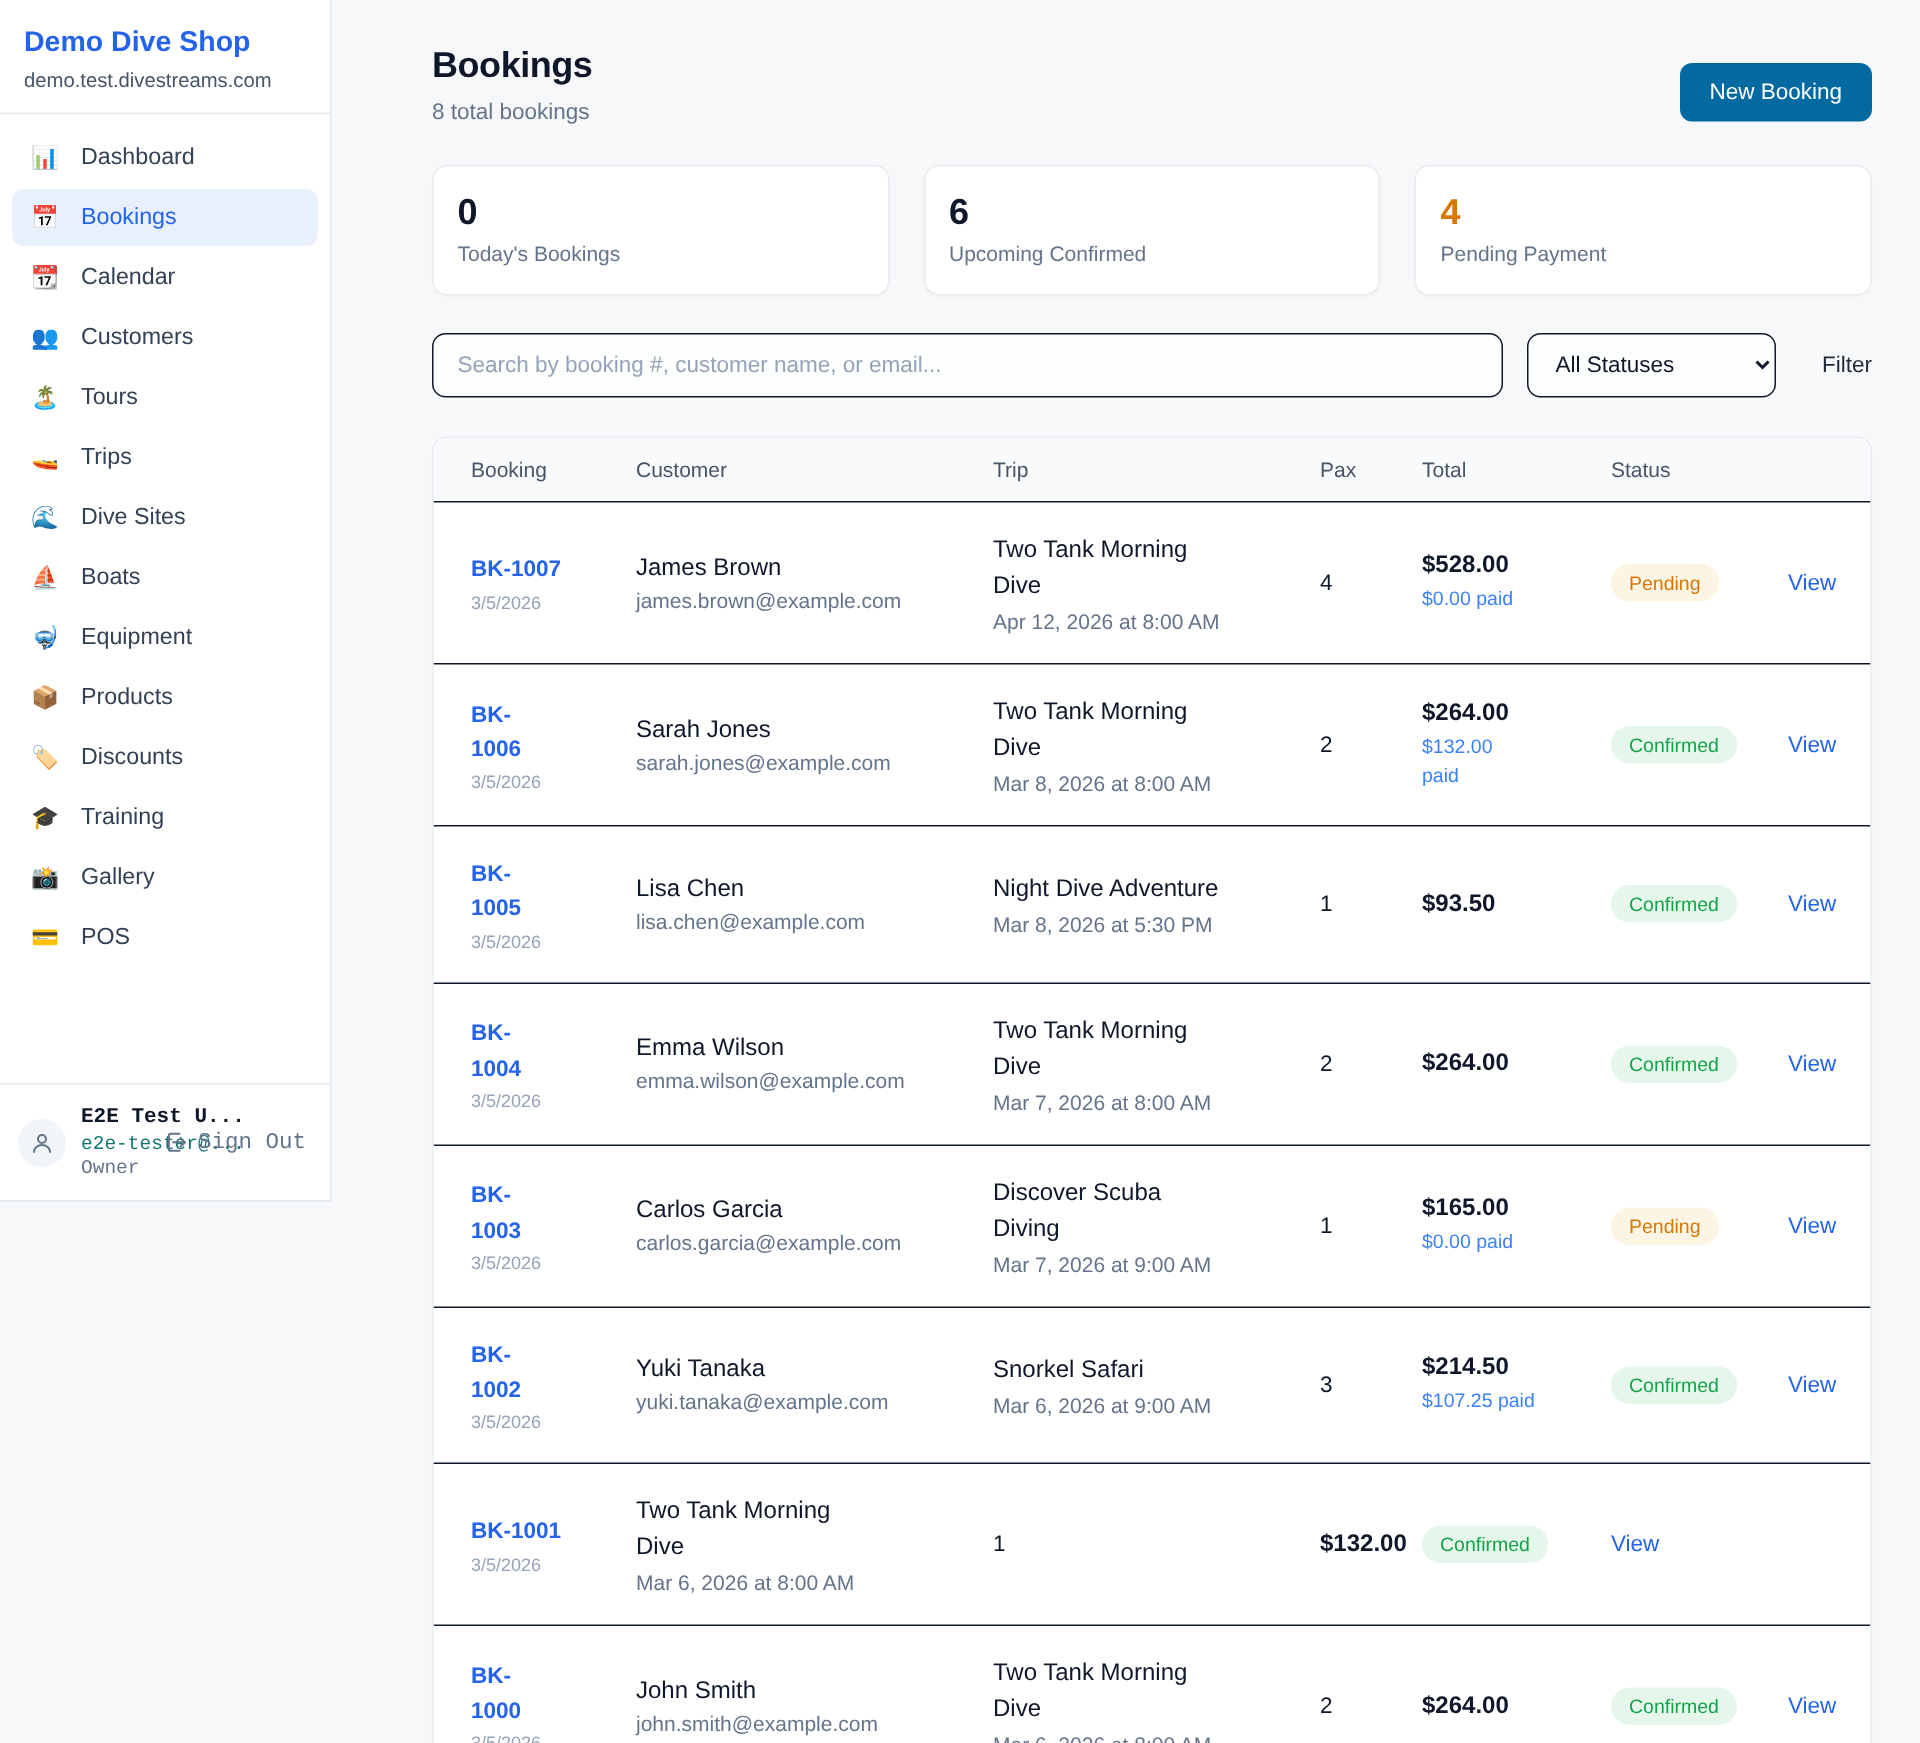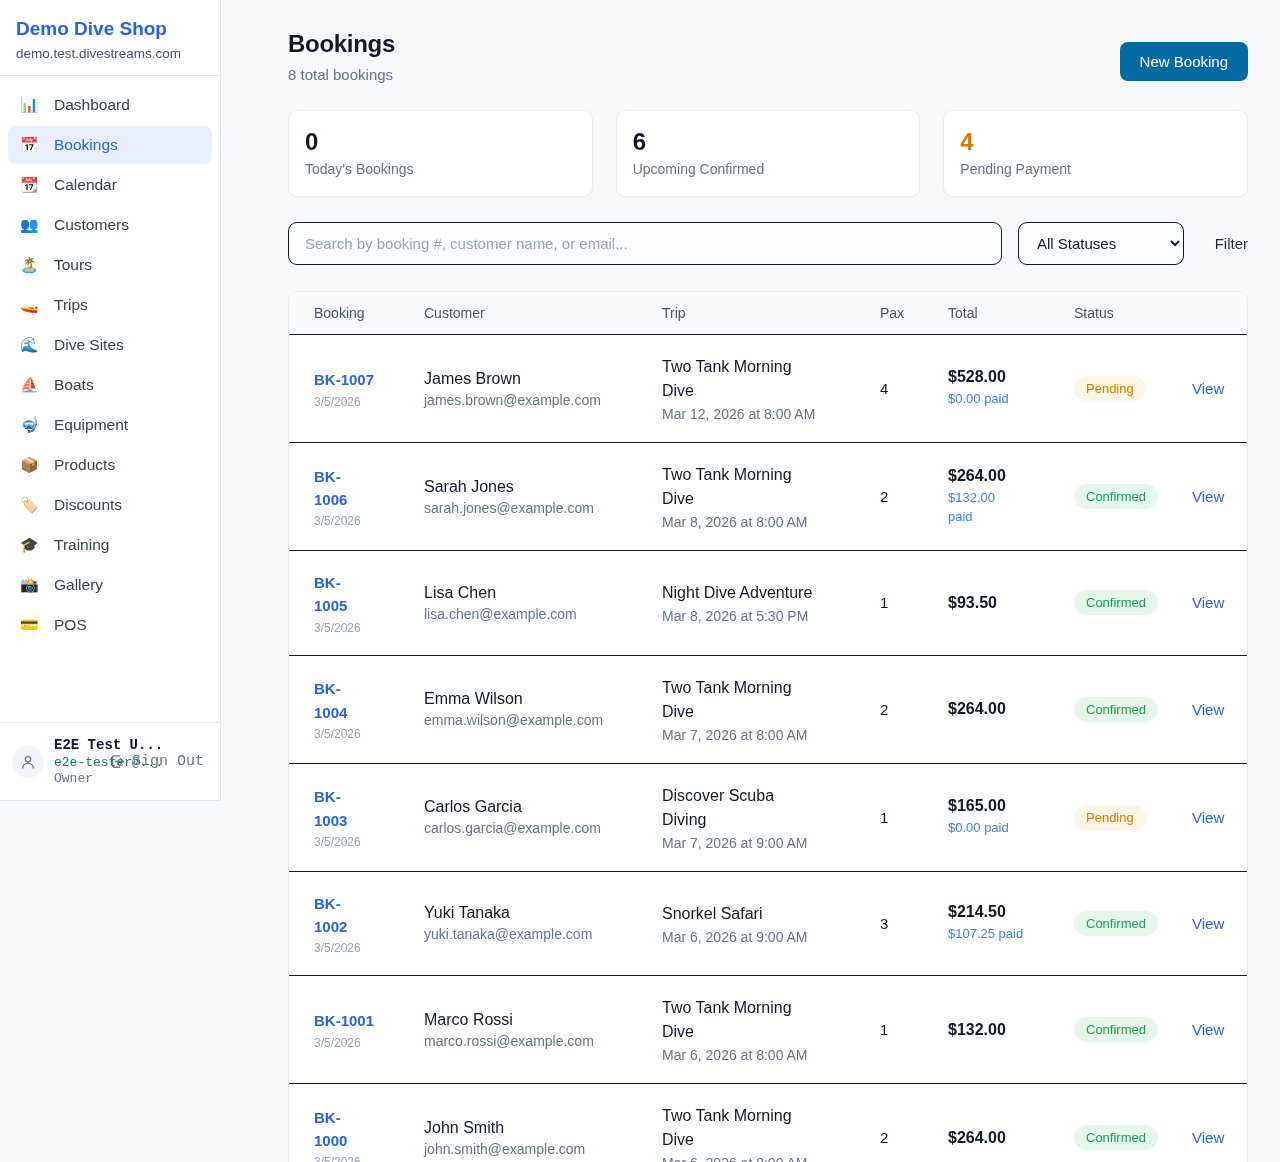--- a/index.html
+++ b/index.html
@@ -272,21 +272,21 @@
         <a class="booking-id">BK-1007</a>
         <div class="booking-date">3/5/2026</div>
       </div>
       <div class="cell">
         <div class="customer-name">James Brown</div>
         <div class="customer-email">james.brown@example.com</div>
       </div>
       <div class="cell">
         <div class="trip-name">Two Tank Morning
 Dive</div>
-        <div class="trip-datetime">Mar 12, 2026 at 8:00 AM</div>
+        <div class="trip-datetime">Apr 12, 2026 at 8:00 AM</div>
       </div>
       <div class="cell cell-pax">4</div>
       <div class="cell">
         <div class="total-amount">$528.00</div>
         <div class="paid-amount">$0.00 paid</div>
       </div>
       <div class="cell">
         <span class="badge" data-status="Pending">Pending</span>
       </div>
       <div class="cell">
@@ -432,24 +432,20 @@
         <a class="view-link">View</a>
       </div>
     </div>
 
     <div class="tgrid trow">
       <div class="cell">
         <a class="booking-id">BK-1001</a>
         <div class="booking-date">3/5/2026</div>
       </div>
       <div class="cell">
-        <div class="customer-name">Marco Rossi</div>
-        <div class="customer-email">marco.rossi@example.com</div>
-      </div>
-      <div class="cell">
         <div class="trip-name">Two Tank Morning
 Dive</div>
         <div class="trip-datetime">Mar 6, 2026 at 8:00 AM</div>
       </div>
       <div class="cell cell-pax">1</div>
       <div class="cell">
         <div class="total-amount">$132.00</div>
 
       </div>
       <div class="cell">

